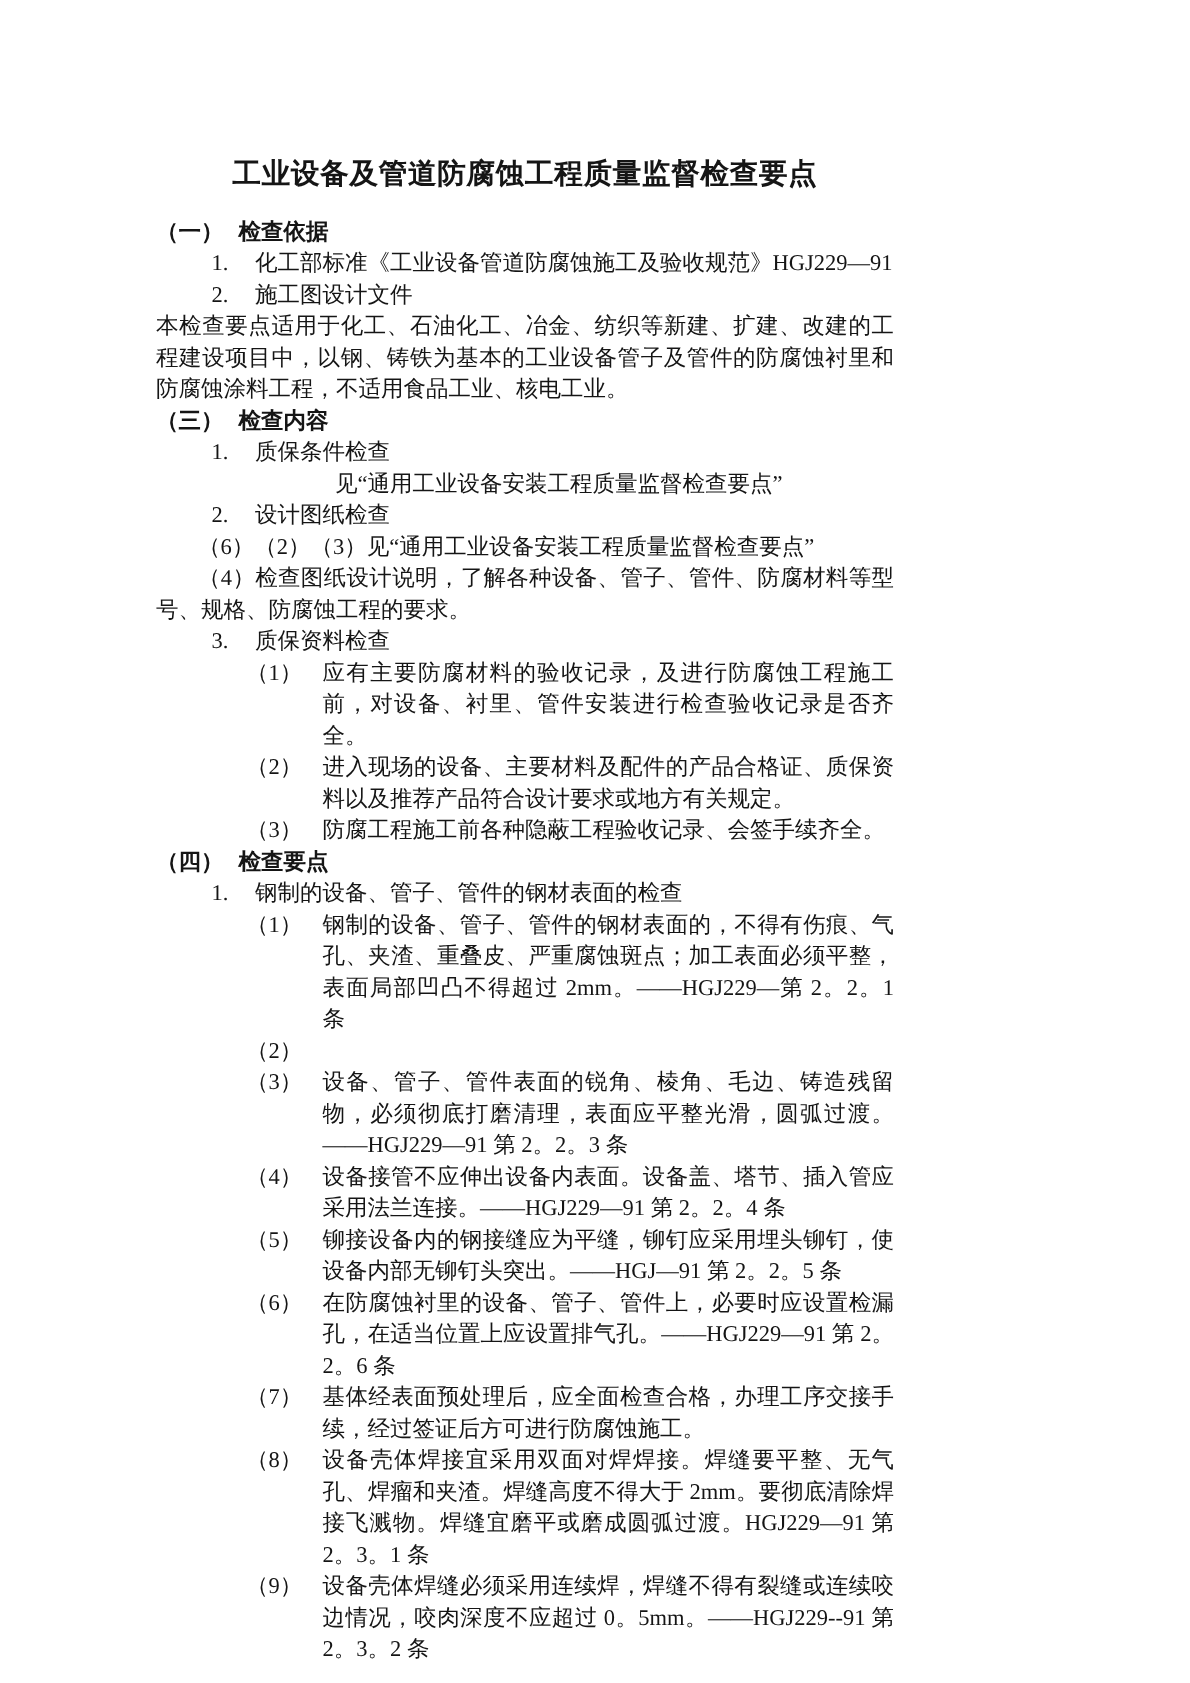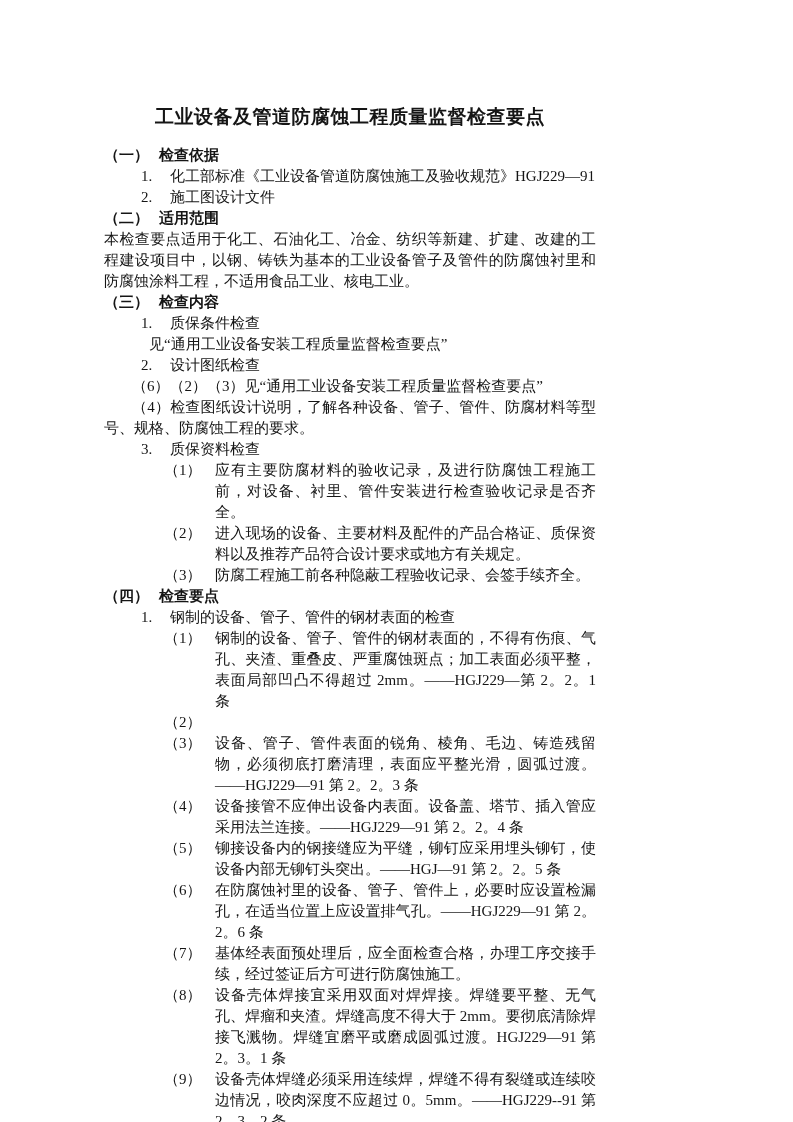--- a/index.html
+++ b/index.html
@@ -27,21 +27,21 @@
   }
   .sec-head { font-weight: bold; }
   .sec-head .h-label { margin-left: 10px; }
   
   .item1 { display: flex; padding-left: 37px; }
   .item1 .num { flex: 0 0 29px; }
   .item1 .txt { flex: 1 1 auto; }
   
   .para { margin: 0; text-align: justify; }
   
-  .para.see { padding-left: 45px; text-align: left; }
+  .para.see { padding-left: 45px; text-align: center; }
   
   .para.indent2 { text-indent: 28px; }
   
   .item2 { display: flex; padding-left: 60px; }
   .item2 .num2 { flex: 0 0 51px; }
   .item2 .txt2 { flex: 1 1 auto; text-align: justify; }
 </style>
 </head>
 <body>
 
@@ -53,21 +53,20 @@
         <div class="item1">
           <span class="num">1.</span>
           <span class="txt">化工部标准《工业设备管道防腐蚀施工及验收规范》HGJ229—91</span>
         </div>
         <div class="item1">
           <span class="num">2.</span>
           <span class="txt">施工图设计文件</span>
         </div>
       </div>
       <div class="section">
-        <div class="sec-head"><span class="h-num">（二）</span><span class="h-label">适用范围</span></div>
         <p class="para">本检查要点适用于化工、石油化工、冶金、纺织等新建、扩建、改建的工程建设项目中，以钢、铸铁为基本的工业设备管子及管件的防腐蚀衬里和防腐蚀涂料工程，不适用食品工业、核电工业。</p>
       </div>
       <div class="section">
         <div class="sec-head"><span class="h-num">（三）</span><span class="h-label">检查内容</span></div>
         <div class="item1">
           <span class="num">1.</span>
           <span class="txt">质保条件检查</span>
         </div>
         <p class="para see">见“通用工业设备安装工程质量监督检查要点”</p>
         <div class="item1">

